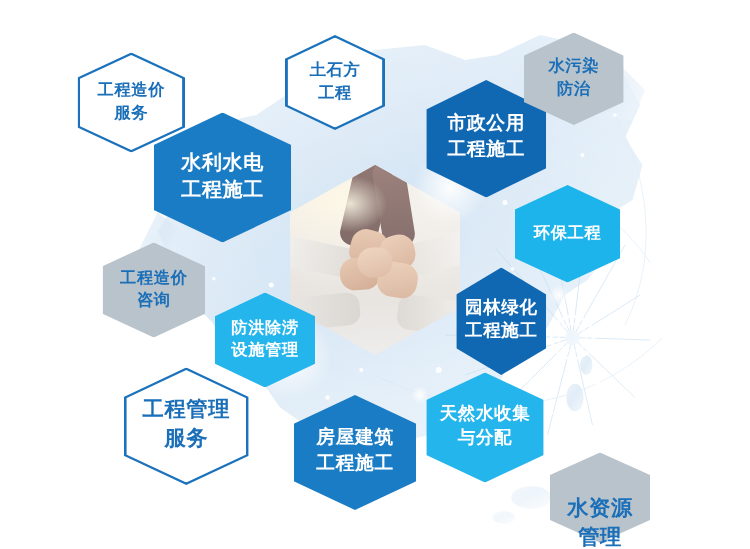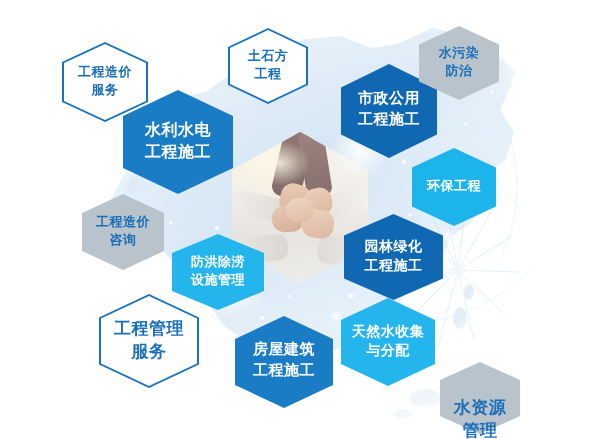--- a/index.html
+++ b/index.html
@@ -240,26 +240,26 @@
       <div class="hex filled" style="left: 412px; top: 148px; width: 84px; height: 78px; --fill: #1CB4EB; --txt: #FFFFFF;">
         <div class="hexbody"></div>
         <div class="hexlabel" style="font-size: 13px;">环保工程</div>
       </div>
       <div class="hex outline" style="left: 82px; top: 194px; width: 82px; height: 76px; --stroke: #B9C3CB; --inner: transparent; --bw: 1px; --txt: #1B6FB8;">
         <div class="hexbody"></div>
         <div class="hexinner"></div>
         <div class="hexlabel" style="font-size: 13px;">工程造价
 咨询</div>
       </div>
-      <div class="hex filled" style="left: 172px; top: 234px; width: 92px; height: 76px; --fill: #23B5EC; --txt: #FFFFFF;">
+      <div class="hex filled" style="left: 172px; top: 234px; width: 80px; height: 76px; --fill: #23B5EC; --txt: #FFFFFF;">
         <div class="hexbody"></div>
         <div class="hexlabel" style="font-size: 13px;">防洪除涝
 设施管理</div>
       </div>
-      <div class="hex filled" style="left: 344px; top: 214px; width: 99px; height: 86px; align-items: center; --fill: #1068B3; --txt: #FFFFFF;">
+      <div class="hex filled" style="left: 365px; top: 214px; width: 72px; height: 86px; align-items: center; --fill: #1068B3; --txt: #FFFFFF;">
         <div class="hexbody"></div>
         <div class="hexlabel" style="font-size: 14px;">园林绿化
 工程施工</div>
       </div>
       <div class="hex outline" style="left: 99px; top: 294px; width: 100px; height: 94px; --stroke: #1B72BC; --inner: #FFFFFF; --bw: 2px; --txt: #1B6FB8;">
         <div class="hexbody"></div>
         <div class="hexinner"></div>
         <div class="hexlabel" style="font-size: 17px;">工程管理
 服务</div>
       </div>

